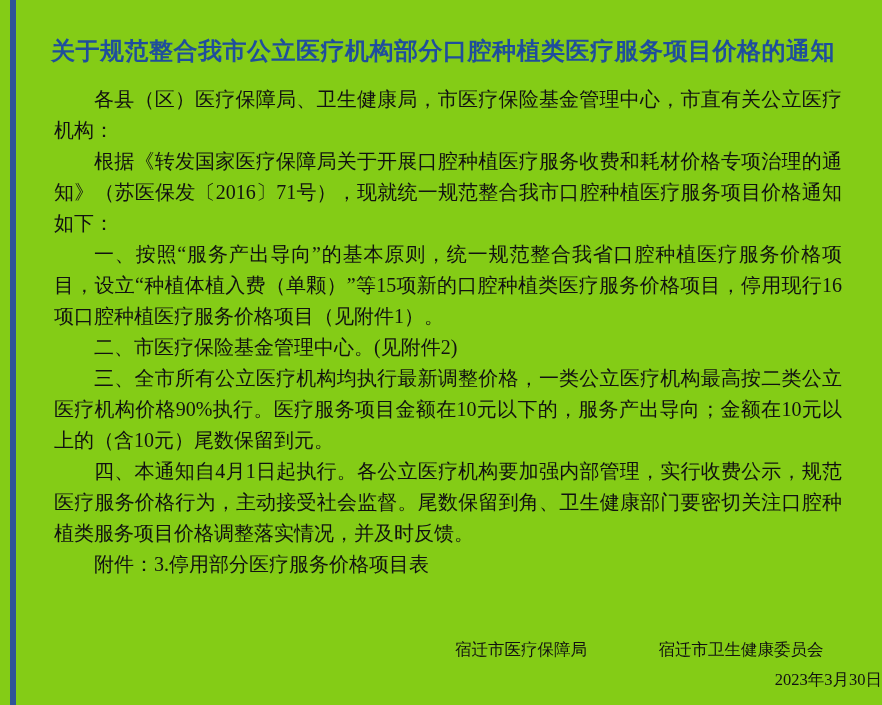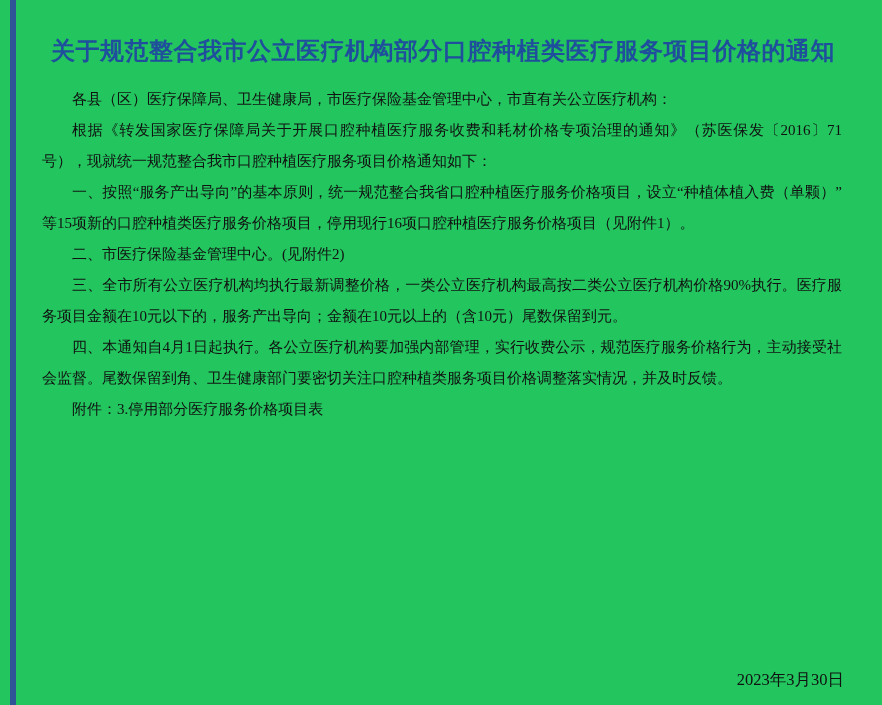--- a/index.html
+++ b/index.html
@@ -12,21 +12,21 @@
     height: 705px;
     font-family: "Liberation Sans", sans-serif;
     color: #000000;
     overflow: hidden;
   }
   .page {
     position: relative;
     width: 882px;
     height: 705px;
     box-sizing: border-box;
-    background: #22c55e;
+    background: #84cc16;
   }
   .left-rule {
     position: absolute;
     left: 10px;
     top: 0;
     width: 6px;
     height: 705px;
     background: #2f5597;
   }
   .content {
@@ -39,26 +39,26 @@
     color: #1f4e9c;
     font-weight: bold;
     font-size: 24px;
     line-height: 38px;
     text-align: center;
     letter-spacing: 0.5px;
     margin: 4px 16px 14px 16px;
   }
   .body-text {
     font-family: "Liberation Serif", serif;
-    font-size: 15px;
+    font-size: 20px;
     line-height: 31px;
     color: #111111;
     text-align: justify;
     text-justify: inter-ideograph;
-    margin: 0 14px 0 12px;
+    margin: 0 14px 0 24px;
   }
   .body-text p {
     margin: 0 0 0 0;
     text-indent: 2em;
   }
   .attach-line {
     text-indent: 2em;
   }
   .attach-line2 {
     text-indent: 2em;
@@ -81,21 +81,20 @@
   .sig-left {
     width: 230px;
     text-align: center;
   }
   .sig-right {
     width: 210px;
     text-align: center;
   }
   .sig-date {
     text-align: right;
-    padding-right: 38px;
     padding-bottom: 10px;
   }
   .spacer {
     height: 120px;
   }
 </style>
 </head>
 <body>
 
 <div class="page">
@@ -113,16 +112,20 @@
       <p>二、市医疗保险基金管理中心。(见附件2)</p>
       <p>三、全市所有公立医疗机构均执行最新调整价格，一类公立医疗机构最高按二类公立医疗机构价格90%执行。医疗服务项目金额在10元以下的，服务产出导向；金额在10元以上的（含10元）尾数保留到元。</p>
       <p>四、本通知自4月1日起执行。各公立医疗机构要加强内部管理，实行收费公示，规范医疗服务价格行为，主动接受社会监督。尾数保留到角、卫生健康部门要密切关注口腔种植类服务项目价格调整落实情况，并及时反馈。</p>
       <p class="attach-line">附件：3.停用部分医疗服务价格项目表</p>
     </div>
 
     <div class="spacer"></div>
   </div>
 
   <div class="signature">
+    <div class="sig-row">
+      <div class="sig-left">宿迁市医疗保障局</div>
+      <div class="sig-right">宿迁市卫生健康委员会</div>
+    </div>
     <div class="sig-date">2023年3月30日</div>
   </div>
 
 </div>
 
 </body></html>

